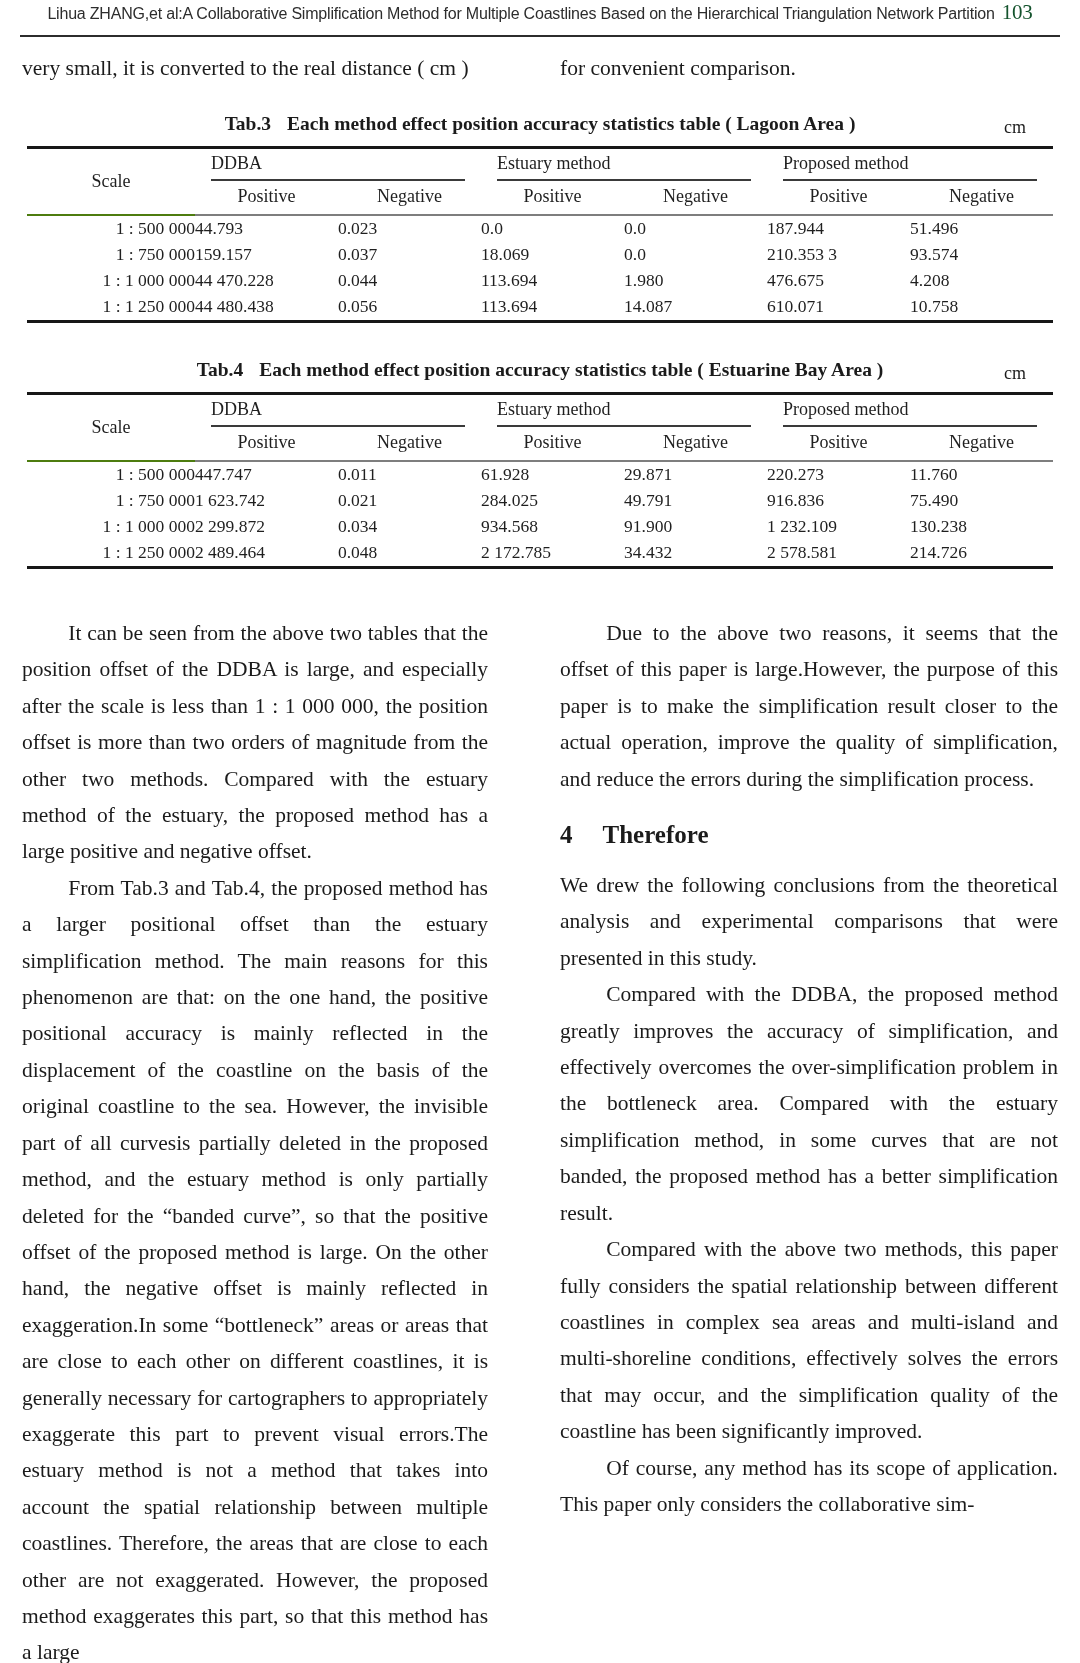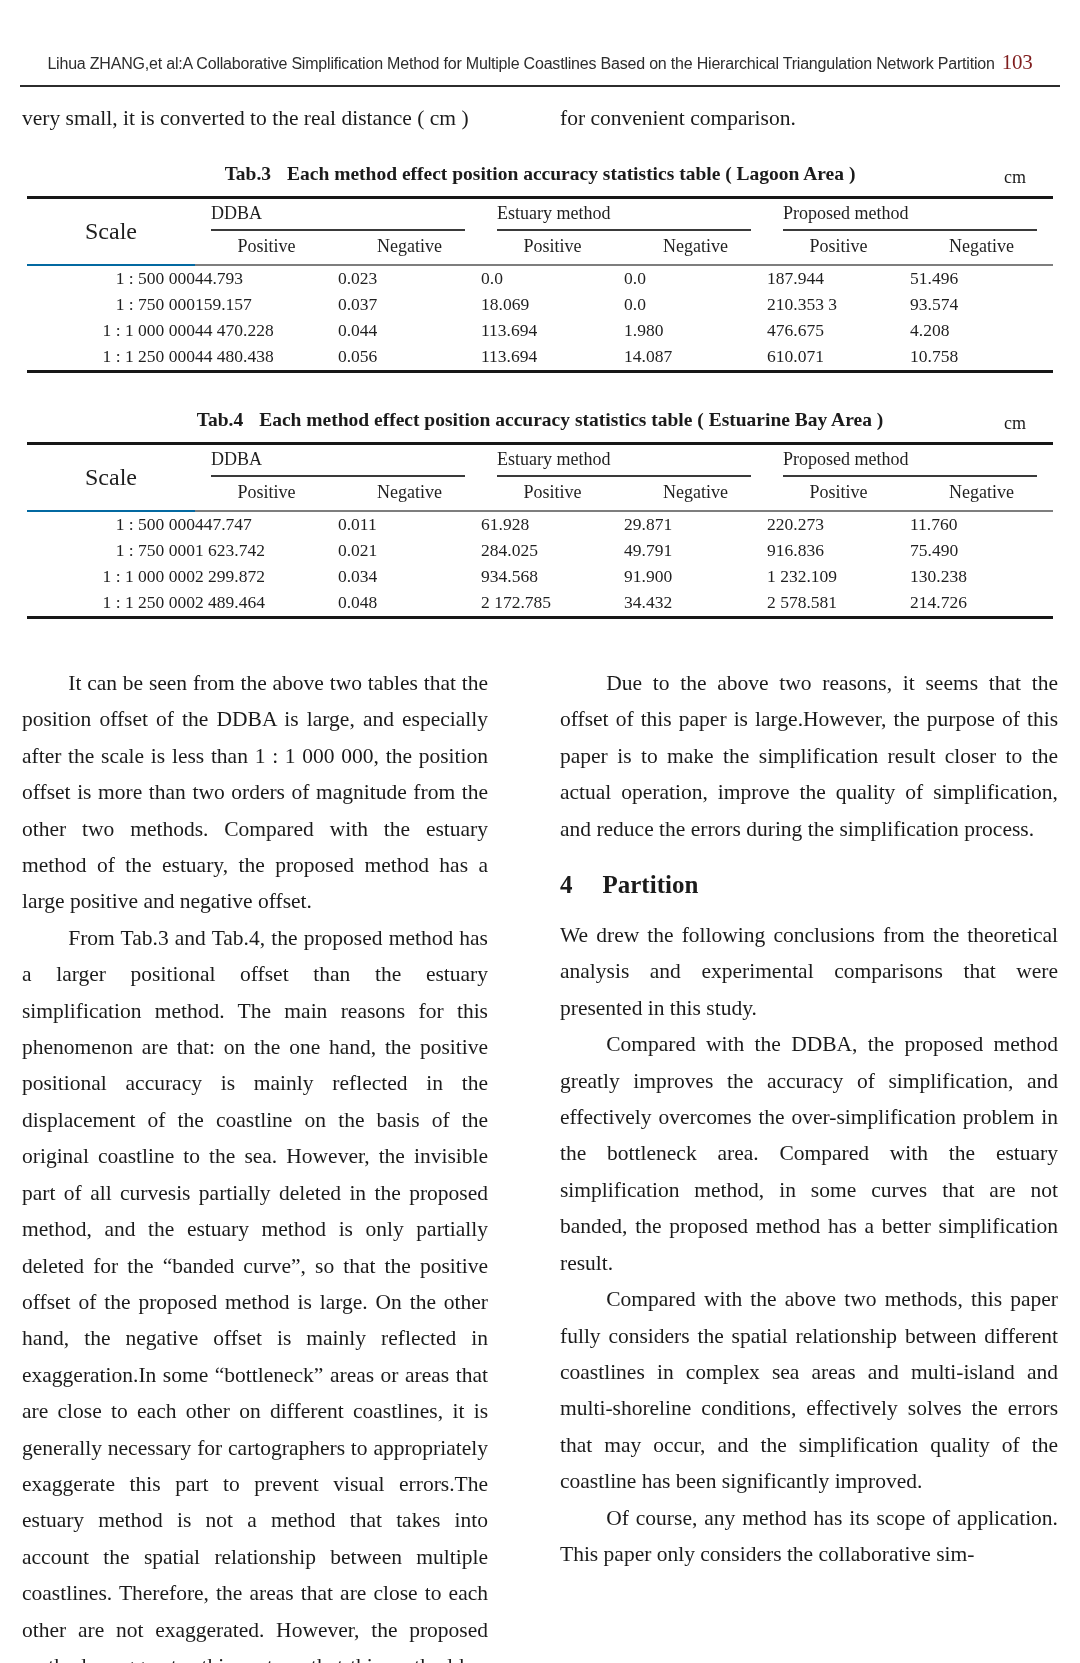--- a/index.html
+++ b/index.html
@@ -8,29 +8,28 @@
     width:1080px; height:1663px;
     margin:0 auto;
     background:#ffffff;
     color:#1b1b1b;
     overflow:hidden;
     font-family:"Liberation Serif","DejaVu Serif",serif;
   }
 
   
   .running-head {
-    padding-top:50px;
     display:flex; justify-content:center; align-items:baseline;
     font-family:"Liberation Sans","DejaVu Sans",sans-serif;
     font-size:16px; letter-spacing:-0.2px; color:#2d2d2d;
     white-space:nowrap;
   }
   .running-head .pageno {
     font-family:"Liberation Serif","DejaVu Serif",serif;
-    font-size:21px; margin-left:7px; color:#7f1d1d;
+    font-size:21px; margin-left:7px; color:#14532d;
   }
   .head-rule { height:2px; background:#2c2c2c; margin:10px 20px 0 20px; }
 
   
   .intro-row {
     display:flex; padding:0 22px; margin-top:16px;
     font-size:21.5px; line-height:30px;
   }
   .intro-row .left  { width:466px; }
   .intro-row .right { width:498px; margin-left:72px; }
@@ -53,22 +52,22 @@
     width:1026px; margin:9px auto 0 auto;
     border-collapse:collapse; table-layout:fixed;
     border-top:3px solid #171717;
     border-bottom:3px solid #171717;
     font-size:17.5px; color:#1f1f1f;
   }
   table.stat col.c-scale { width:168px; }
   table.stat col.c-val   { width:143px; }
   table.stat th { font-weight:normal; }
   .scale-th {
-    border-bottom:2px solid #0369a1;
-    text-align:center; vertical-align:middle; font-size:24px;
+    border-bottom:2px solid #4d7c0f;
+    text-align:center; vertical-align:middle; font-size:18px;
   }
   th.group { padding:0; vertical-align:top; }
   .group-inner {
     margin:0 16px; padding:4px 0 5px 0;
     border-bottom:2px solid #3a3a3a;
     text-align:left; font-size:18px;
   }
   tr.subhead th {
     padding:5px 0 7px 0; 
     border-bottom:2px solid #7e7e7e; font-size:18px;
@@ -266,21 +265,21 @@
 
   <div class="body-cols">
     <div class="col-left">
         <p class="para indent">It can be seen from the above two tables that the position offset of the DDBA is large, and especially after the scale is less than 1 : 1 000 000, the position offset is more than two orders of magnitude from the other two methods. Compared with the estuary method of the estuary, the proposed method has a large positive and negative offset.</p>
         <p class="para indent">From Tab.3 and Tab.4, the proposed method has a larger positional offset than the estuary simplification method. The main reasons for this phenomenon are that: on the one hand, the positive positional accuracy is mainly reflected in the displacement of the coastline on the basis of the original coastline to the sea. However, the invisible part of all curvesis partially deleted in the proposed method, and the estuary method is only partially deleted for the “banded curve”, so that the positive offset of the proposed method is large. On the other hand, the negative offset is mainly reflected in exaggeration.In some “bottleneck” areas or areas that are close to each other on different coastlines, it is generally necessary for cartographers to appropriately exaggerate this part to prevent visual errors.The estuary method is not a method that takes into account the spatial relationship between multiple coastlines. Therefore, the areas that are close to each other are not exaggerated. However, the proposed method exaggerates this part, so that this method has a large</p>
       </div>
     <div class="col-right">
         <p class="para indent">Due to the above two reasons, it seems that the offset of this paper is large.However, the purpose of this paper is to make the simplification result closer to the actual operation, improve the quality of simplification, and reduce the errors during the simplification process.</p>
         <h2 class="section-heading">
           <span class="sec-num">4</span>
-          <span>Partition</span>
+          <span>Therefore</span>
         </h2>
         <p class="para">We drew the following conclusions from the theoretical analysis and experimental comparisons that were presented in this study.</p>
         <p class="para indent">Compared with the DDBA, the proposed method greatly improves the accuracy of simplification, and effectively overcomes the over-simplification problem in the bottleneck area. Compared with the estuary simplification method, in some curves that are not banded, the proposed method has a better simplification result.</p>
         <p class="para indent">Compared with the above two methods, this paper fully considers the spatial relationship between different coastlines in complex sea areas and multi-island and multi-shoreline conditions, effectively solves the errors that may occur, and the simplification quality of the coastline has been significantly improved.</p>
         <p class="para indent">Of course, any method has its scope of application. This paper only considers the collaborative sim-</p>
       </div>
   </div>
 
 </div>
 

